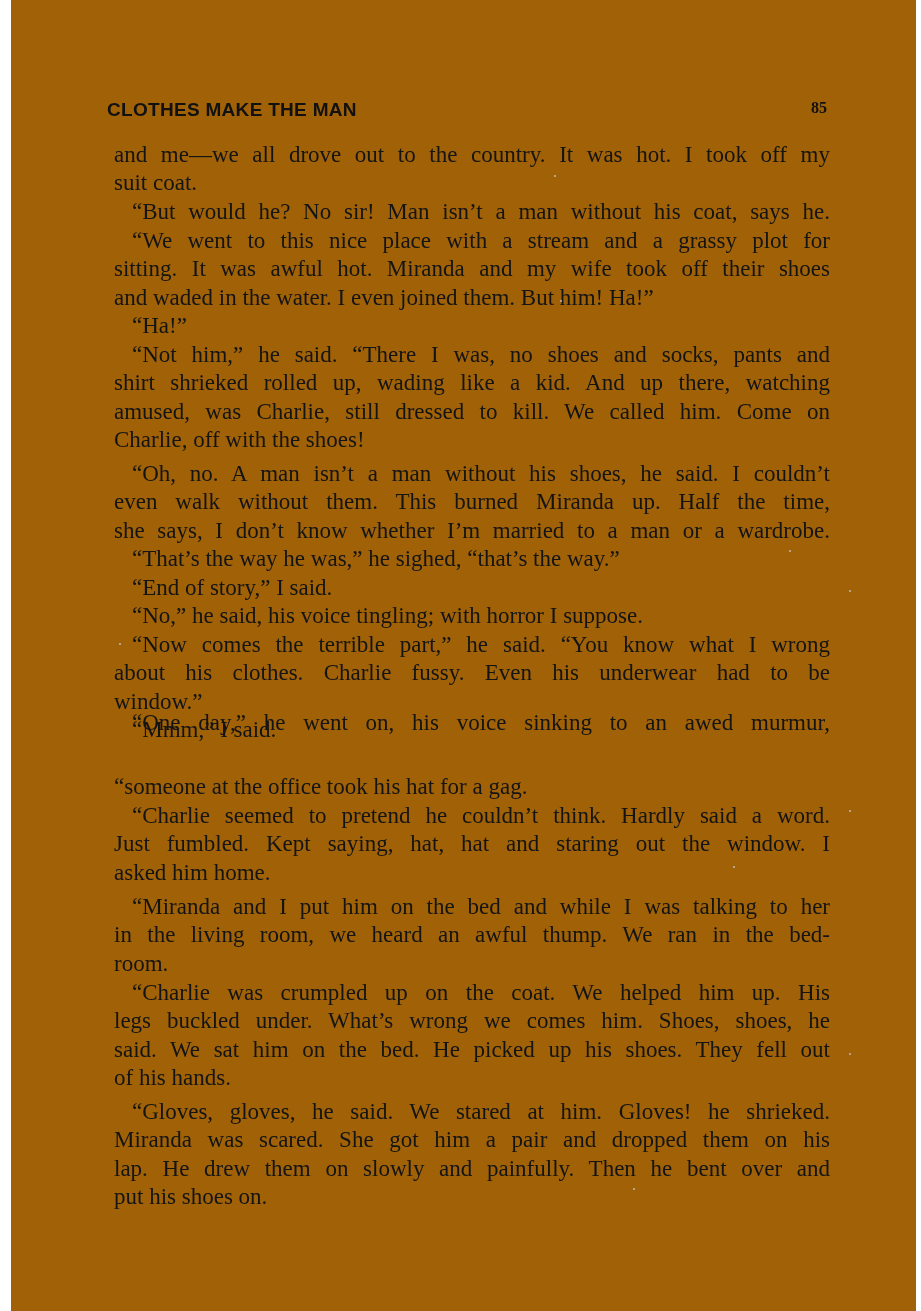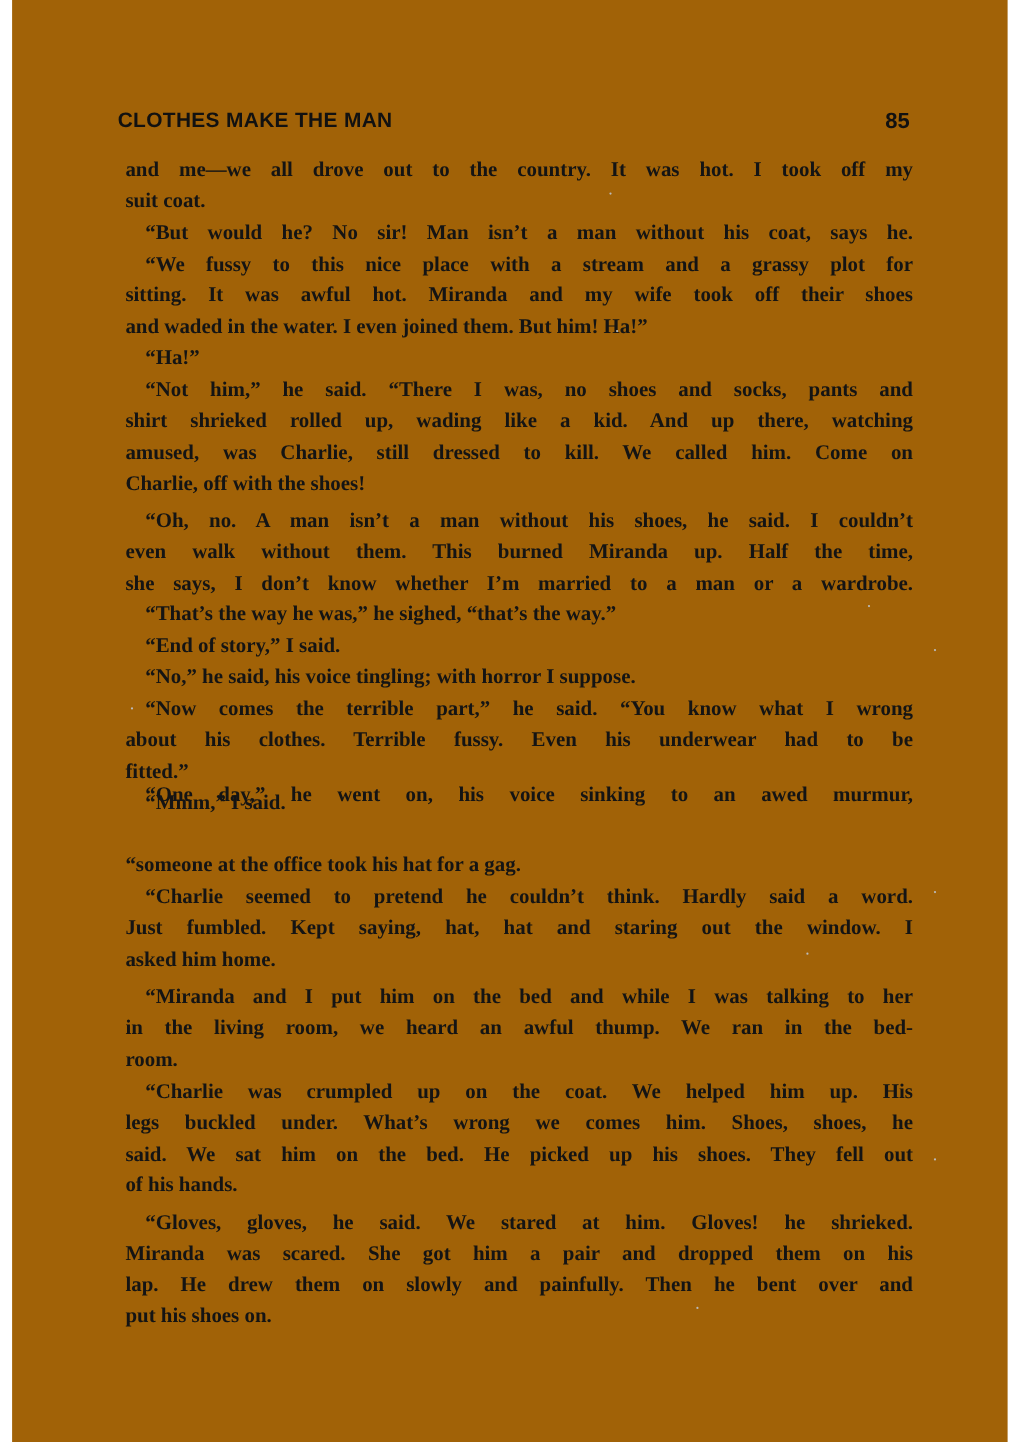--- a/index.html
+++ b/index.html
@@ -1,55 +1,55 @@
 <!DOCTYPE html>
 <html><head>
 <meta charset="utf-8">
 <style>
   html, body { margin:0; padding:0; }
   body { width:921px; height:1311px; background:#ffffff; position:relative; overflow:hidden; }
   .page { position:absolute; left:0; top:0; width:905px; height:1311px; background:#a16207;margin-left:11px; }
   .header { position:absolute; left:96px; top:99px; width:720px; height:26px; }
   .running-title { position:absolute; left:0; top:0; font-family:"Liberation Sans", sans-serif; font-weight:bold; font-size:19px; letter-spacing:0.3px; color:#111; }
-  .page-number { position:absolute; right:0; top:0; font-family:Liberation Sans, sans-serif; font-weight:bold; font-size:20px; color:#111; }
-  .ln { position:absolute; left:103px; width:716px; height:28px; font-family:"Liberation Serif", serif; font-size:19px; line-height:28px; color:#141414; white-space:nowrap; text-align:justify; text-align-last:justify;font-weight:bold; }
+  .page-number { position:absolute; right:0; top:0; font-family:Liberation Serif, serif; font-weight:bold; font-size:16px; color:#111; }
+  .ln { position:absolute; left:103px; width:716px; height:28px; font-family:"Liberation Serif", serif; font-size:23px; line-height:28px; color:#141414; white-space:nowrap; text-align:justify; text-align-last:justify; }
   .ln.last { text-align-last:left; }
   .ln.indent { left:121px; width:698px; }
   .speck { position:absolute; width:2px; height:2px; background:#bbb; border-radius:50%; }
 </style>
 </head>
 <body>
 
 <div class="page">
   <div class="header">
     <span class="running-title">CLOTHES MAKE THE MAN</span>
     <span class="page-number">85</span>
   </div>
 
   <div id="body-text">
       <div class="ln" style="top: 141px;">and me—we all drove out to the country.  It was hot.  I took off my</div>
       <div class="ln last" style="top: 169px;">suit coat.</div>
       <div class="ln indent" style="top: 198px;">“But would he?  No sir!  Man isn’t a man without his coat, says he.</div>
-      <div class="ln indent" style="top: 227px;">“We fussy to this nice place with a stream and a grassy plot for</div>
+      <div class="ln indent" style="top: 227px;">“We went to this nice place with a stream and a grassy plot for</div>
       <div class="ln" style="top: 255px;">sitting.  It was awful hot.  Miranda and my wife took off their shoes</div>
       <div class="ln last" style="top: 284px;">and waded in the water.  I even joined them.  But him! Ha!”</div>
       <div class="ln indent last" style="top: 312px;">“Ha!”</div>
       <div class="ln indent" style="top: 341px;">“Not him,” he said.  “There I was, no shoes and socks, pants and</div>
       <div class="ln" style="top: 369px;">shirt shrieked rolled up, wading like a kid.  And up there, watching</div>
       <div class="ln" style="top: 398px;">amused, was Charlie, still dressed to kill.  We called him.  Come on</div>
       <div class="ln last" style="top: 426px;">Charlie, off with the shoes!</div>
       <div class="ln indent" style="top: 460px;">“Oh, no.  A man isn’t a man without his shoes, he said.  I couldn’t</div>
       <div class="ln" style="top: 488px;">even walk without them.  This burned Miranda up.  Half the time,</div>
       <div class="ln" style="top: 517px;">she says, I don’t know whether I’m married to a man or a wardrobe.</div>
       <div class="ln indent last" style="top: 545px;">“That’s the way he was,” he sighed, “that’s the way.”</div>
       <div class="ln indent last" style="top: 574px;">“End of story,” I said.</div>
       <div class="ln indent last" style="top: 602px;">“No,” he said, his voice tingling; with horror I suppose.</div>
       <div class="ln indent" style="top: 631px;">“Now comes the terrible part,” he said.  “You know what I wrong</div>
-      <div class="ln" style="top: 659px;">about his clothes.  Terrible fussy.  Even his underwear had to be</div>
-      <div class="ln last" style="top: 688px;">fitted.”</div>
+      <div class="ln" style="top: 659px;">about his clothes.  Charlie fussy.  Even his underwear had to be</div>
+      <div class="ln last" style="top: 688px;">window.”</div>
       <div class="ln indent last" style="top: 716px;">“Mmm,” I said.</div>
       <div class="ln indent" style="top: 709px;">“One day,” he went on, his voice sinking to an awed murmur,</div>
       <div class="ln last" style="top: 773px;">“someone at the office took his hat for a gag.</div>
       <div class="ln indent" style="top: 802px;">“Charlie seemed to pretend he couldn’t think.  Hardly said a word.</div>
       <div class="ln" style="top: 830px;">Just fumbled.  Kept saying, hat, hat and staring out the window.  I</div>
       <div class="ln last" style="top: 859px;">asked him home.</div>
       <div class="ln indent" style="top: 893px;">“Miranda and I put him on the bed and while I was talking to her</div>
       <div class="ln" style="top: 921px;">in the living room, we heard an awful thump.  We ran in the bed-</div>
       <div class="ln last" style="top: 950px;">room.</div>
       <div class="ln indent" style="top: 979px;">“Charlie was crumpled up on the coat.  We helped him up.  His</div>

